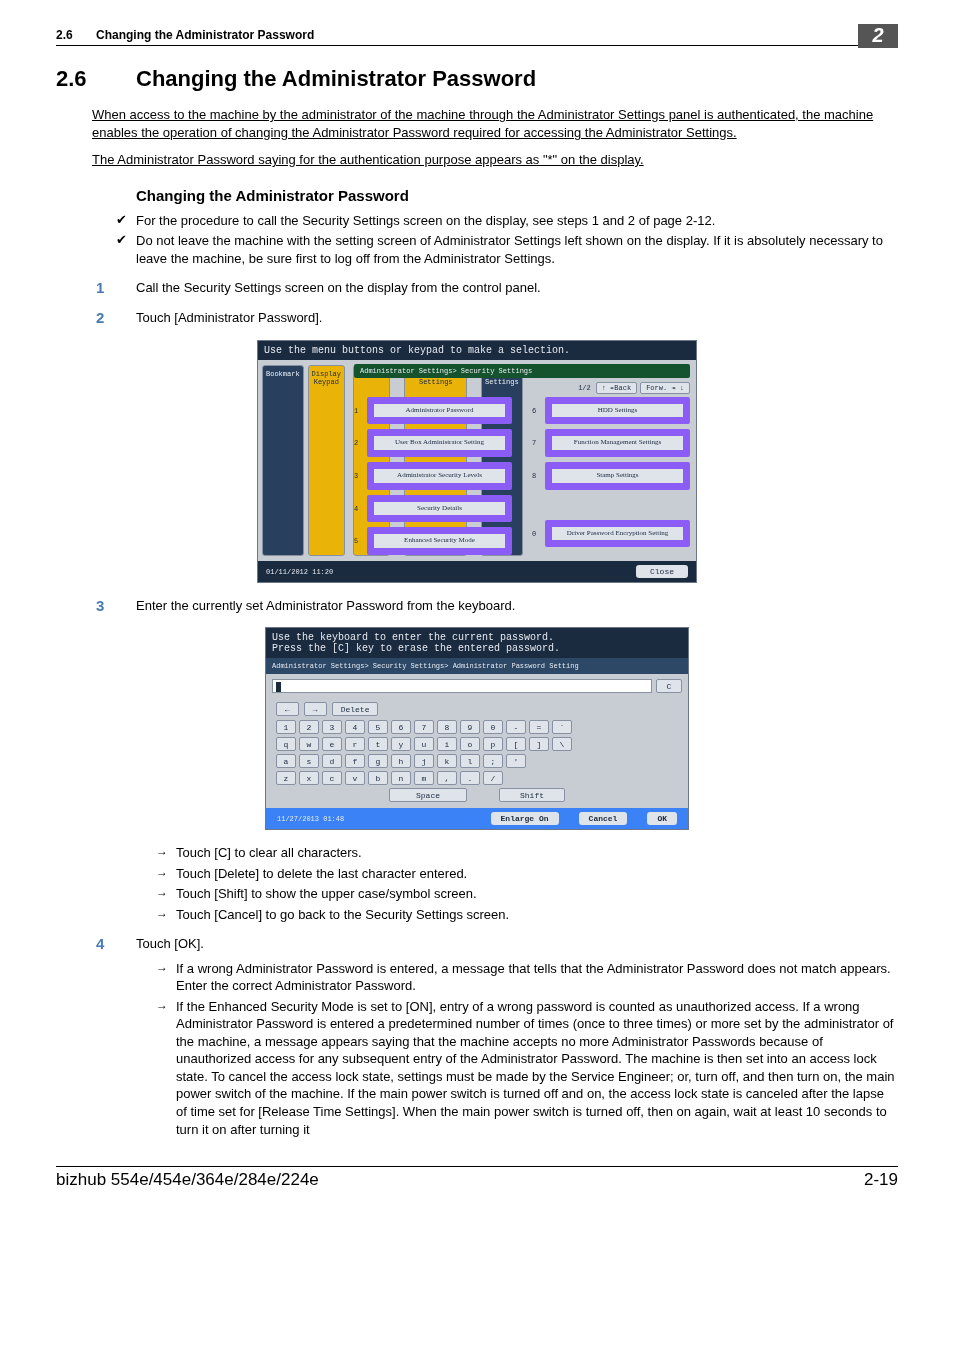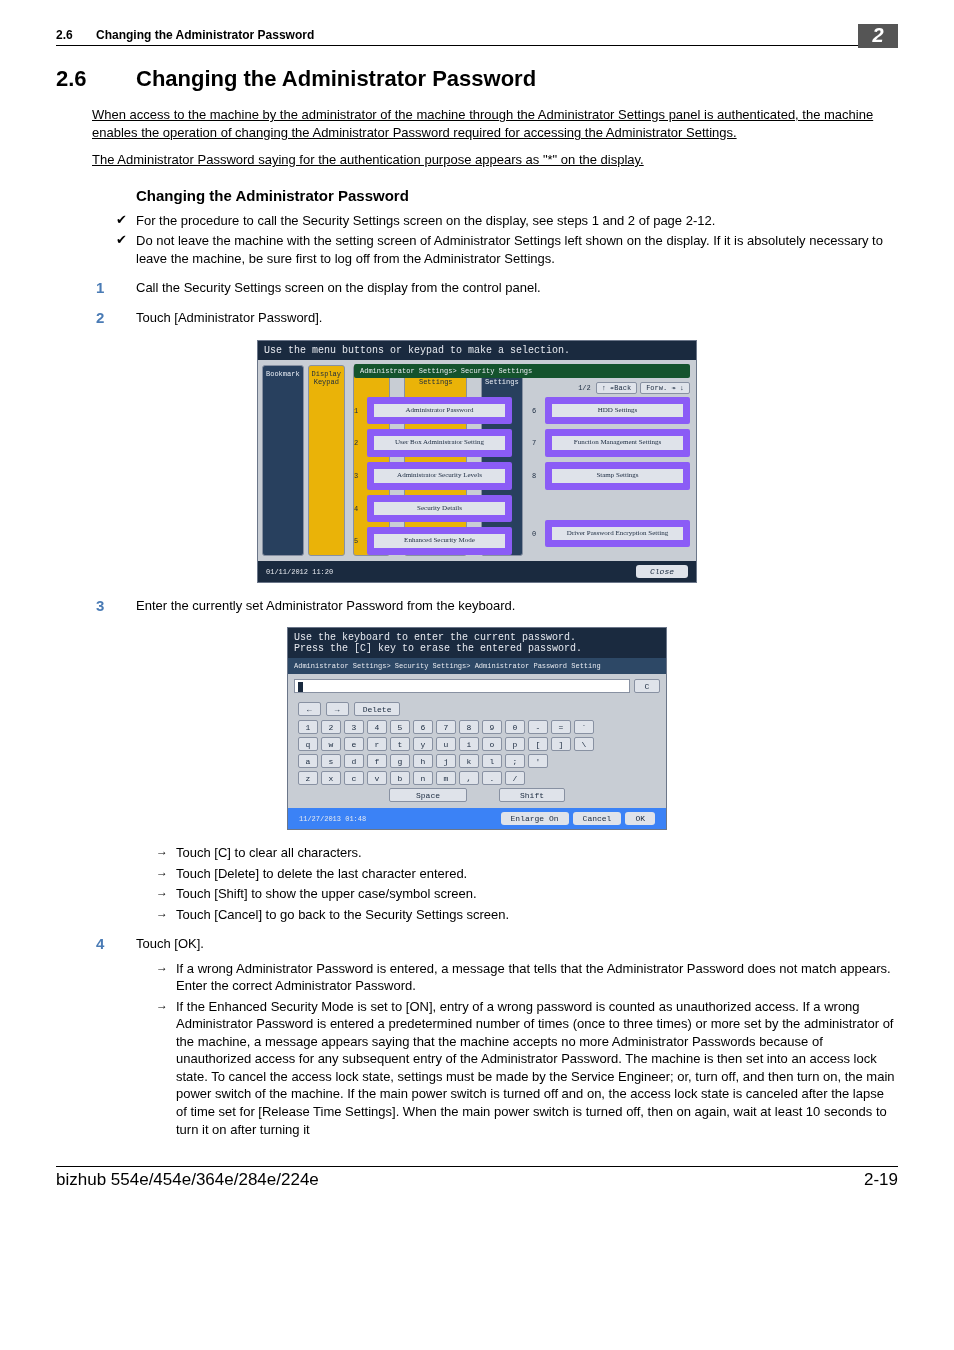--- a/index.html
+++ b/index.html
@@ -159,25 +159,24 @@
     display: flex;
     justify-content: space-between;
     align-items: center;
   }
   .close-btn {
     background: #dfe3ea;
     color: #1a2a3f;
     padding: 2px 14px;
     border-radius: 3px;
     font-size: 8px;
-    font-style: italic;
   }
 
   
-  .shot2 { width: 380px; }
+  .shot2 { width: 424px; }
   .crumb2 {
     background: #2d4866;
     color: #e6e9ef;
     padding: 4px 6px;
     font-size: 7px;
   }
   .pwfield {
     margin: 5px 6px;
     display: flex;
     gap: 4px;
@@ -242,21 +241,21 @@
   .shiftk { padding: 0 20px; }
   .shot2-foot {
     background: #3b82f6;
     color: #e6e9ef;
     padding: 4px 11px;
     font-size: 7px;
     display: flex;
     justify-content: space-between;
     align-items: center;
   }
-  .foot-btns { display: flex; gap: 4px; align-items: flex-end; }
+  .foot-btns { display: flex; gap: 20px; align-items: flex-end; font-weight: bold; }
   .fbtn {
     background: #dfe3ea;
     color: #1a2a3f;
     padding: 2px 10px;
     border-radius: 3px;
     font-size: 8px;
   }
 
   .page-footer {
     display: flex;

